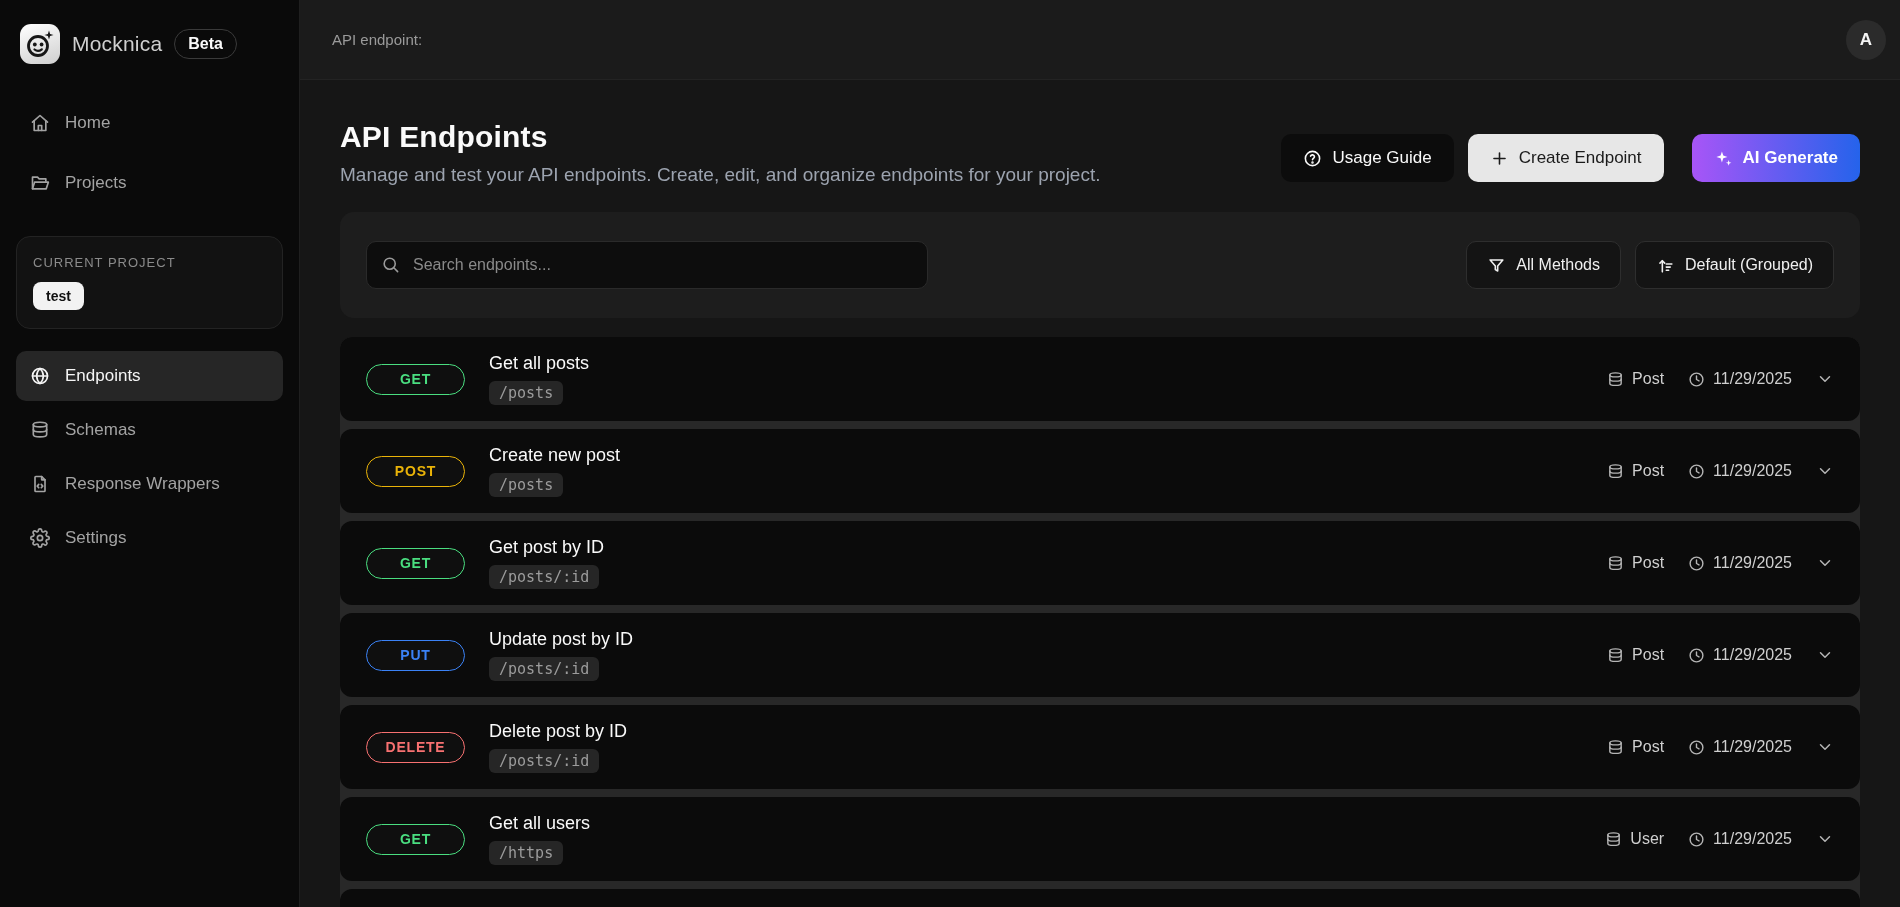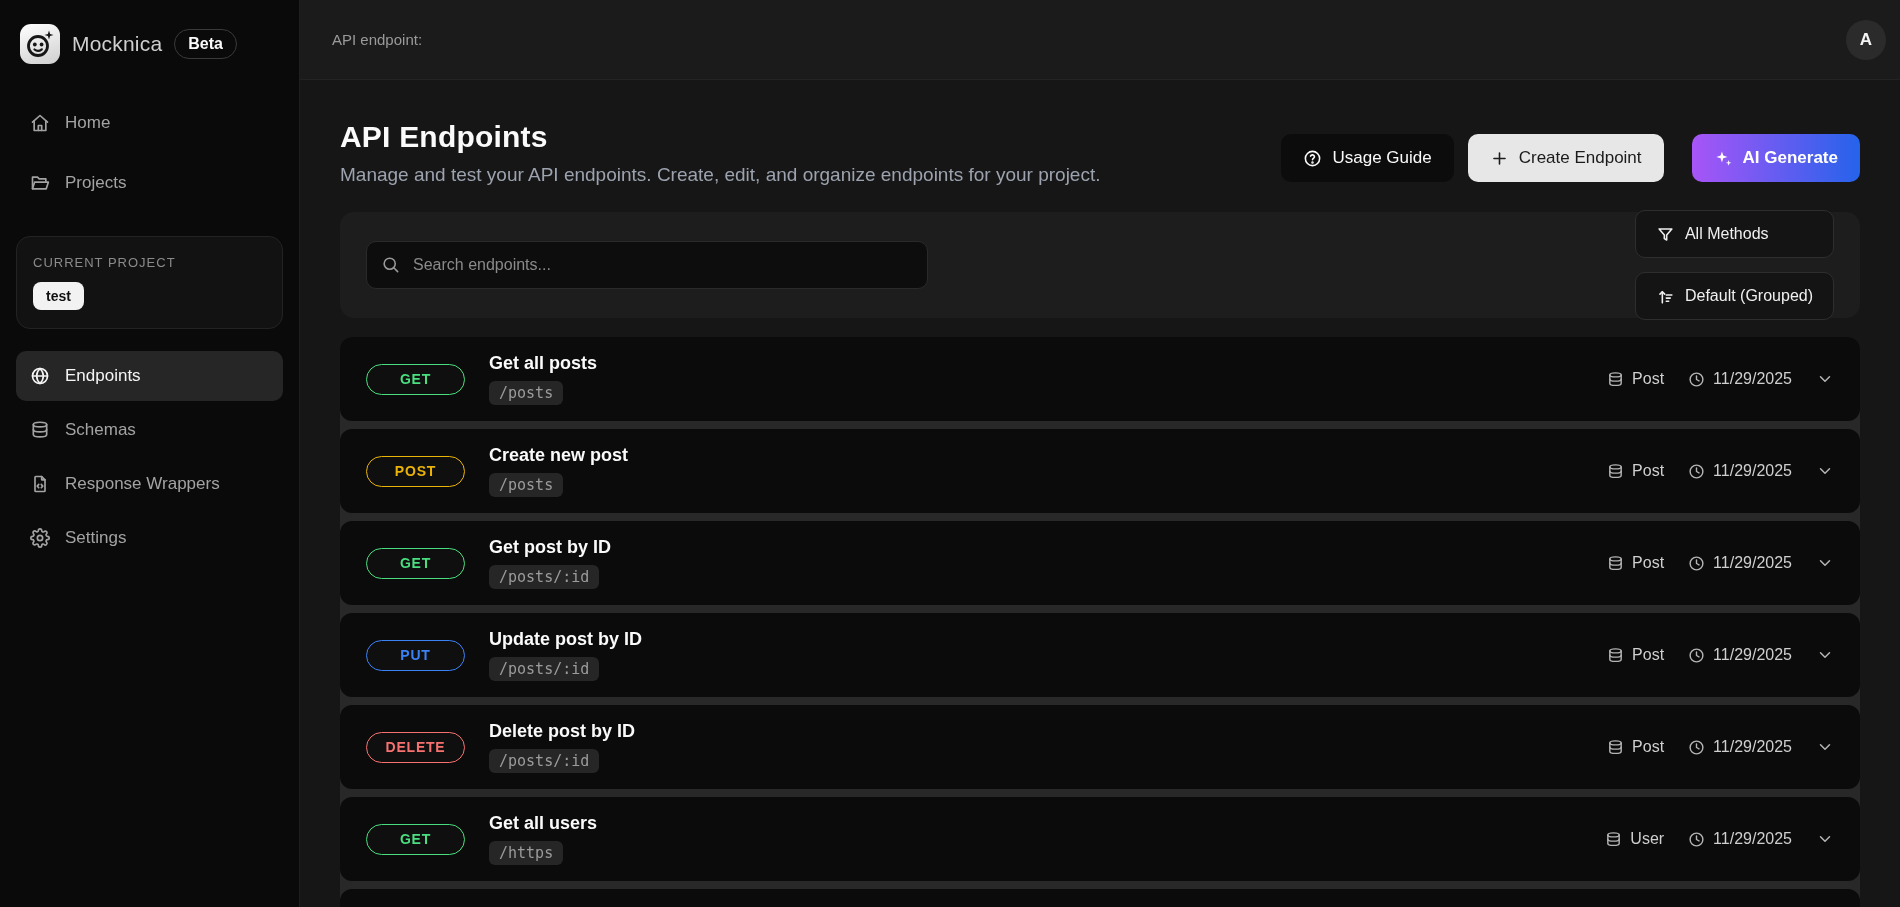--- a/index.html
+++ b/index.html
@@ -46,28 +46,28 @@
   .btn svg { width:19px; height:19px; }
   .btn-dark { background:#0c0c0c; color:#fafafa; }
   .btn-light { background:#e7e7e7; color:#1b1b1b; }
   .btn-gradient { color:#ffffff; font-weight:600; }
 
   .toolbar-panel { margin-top:26px; background:#1d1d1d; border-radius:14px; height:106px; display:flex; align-items:center; padding:0 26px; }
   .search-wrap { position:relative; width:562px; }
   .search-wrap svg { position:absolute; left:15px; top:14px; width:19px; height:19px; color:#9a9a9a; }
   .search-input { width:100%; height:48px; background:#0d0d0d; border:1px solid #2a2a2a; border-radius:10px; color:#e5e5e5; font-size:16px; font-family:inherit; padding:0 14px 0 46px; }
   .search-input::placeholder { color:#8a8a8a; }
-  .toolbar-right { margin-left:auto; display:flex; gap:14px;flex-direction:column; }
+  .toolbar-right { margin-left:auto; display:flex; gap:14px; }
   .btn-outline { background:#141414; border:1px solid #2e2e2e; color:#f0f0f0; font-size:16px; padding:0 20px; }
 
   .endpoint-list { margin-top:19px; background:#282828; border-radius:12px; display:flex; flex-direction:column; gap:8px; }
   .endpoint-row { background:#0b0b0b; border-radius:12px; height:84px; display:flex; align-items:center; padding:0 26px; cursor:pointer; }
   .method-badge { width:99px; height:31px; border:1px solid; border-radius:999px; display:flex; align-items:center; justify-content:center; font-size:14px; font-weight:700; letter-spacing:0.8px; flex:0 0 auto; background:rgba(255,255,255,0.02); }
   .row-text { margin-left:24px; display:flex; flex-direction:column; gap:7px; }
-  .row-title { font-size:18px; font-weight:700; color:#fafafa; }
+  .row-title { font-size:18px; font-weight:400; color:#fafafa; }
   .row-path { align-self:flex-start; font-family:"DejaVu Sans Mono", monospace; font-size:15px; color:#9c9c9c; background:#262626; border-radius:6px; padding:3px 10px; }
   .row-meta { margin-left:auto; display:flex; align-items:center; gap:24px; color:#cfcfcf; font-size:16px; }
   .meta-group { display:flex; align-items:center; gap:8px; }
   .row-meta svg { width:17px; height:17px; color:#b5b5b5; }
   .chevron { color:#9a9a9a; display:flex; }
   .chevron svg { width:18px; height:18px; }
   .endpoint-row.partial { height:84px; }
 </style>
 </head>
 <body>

